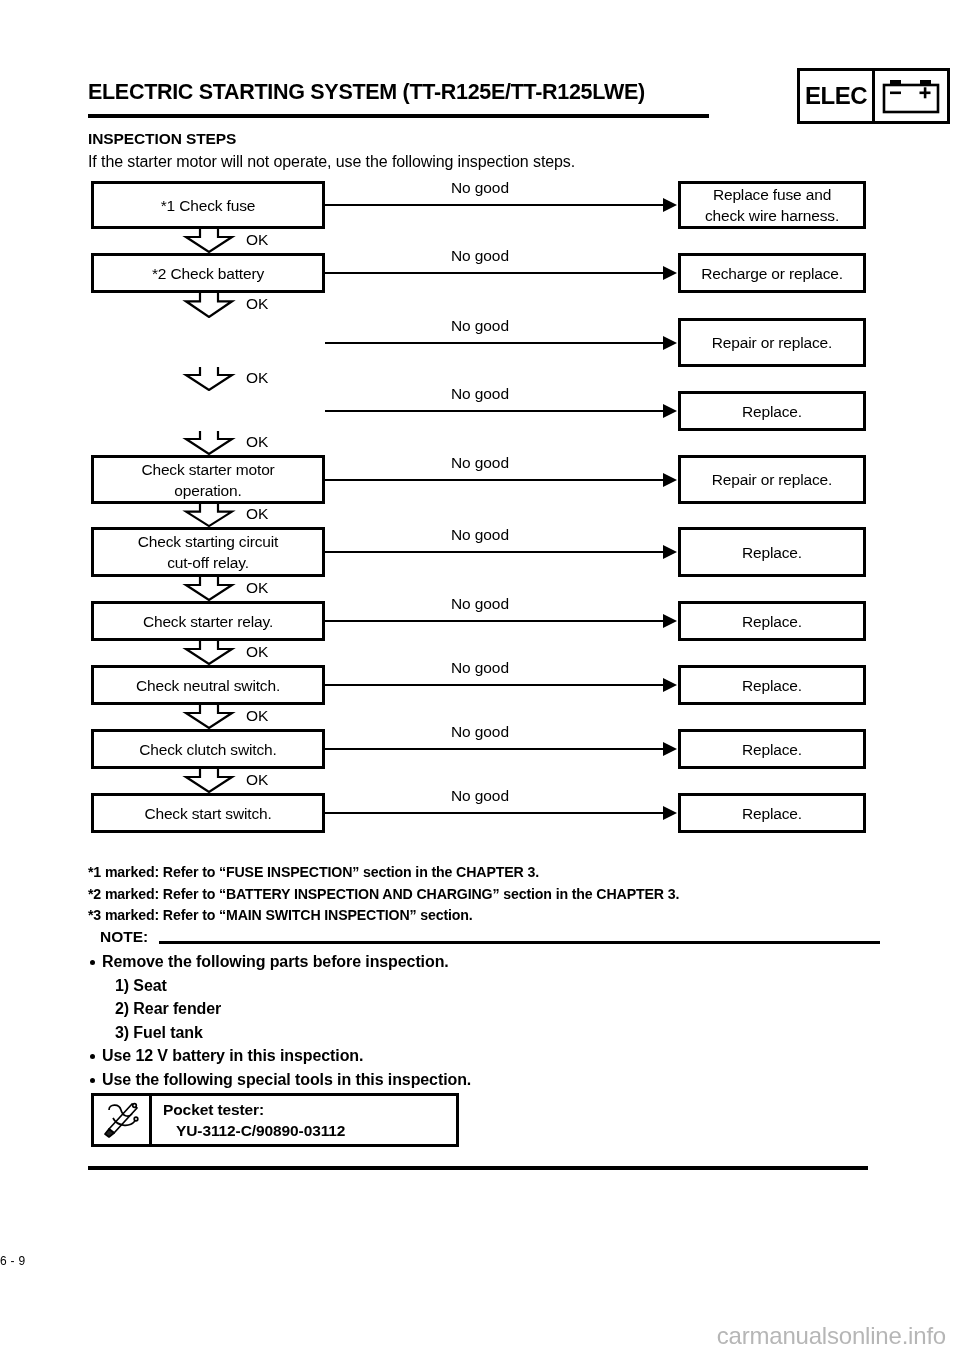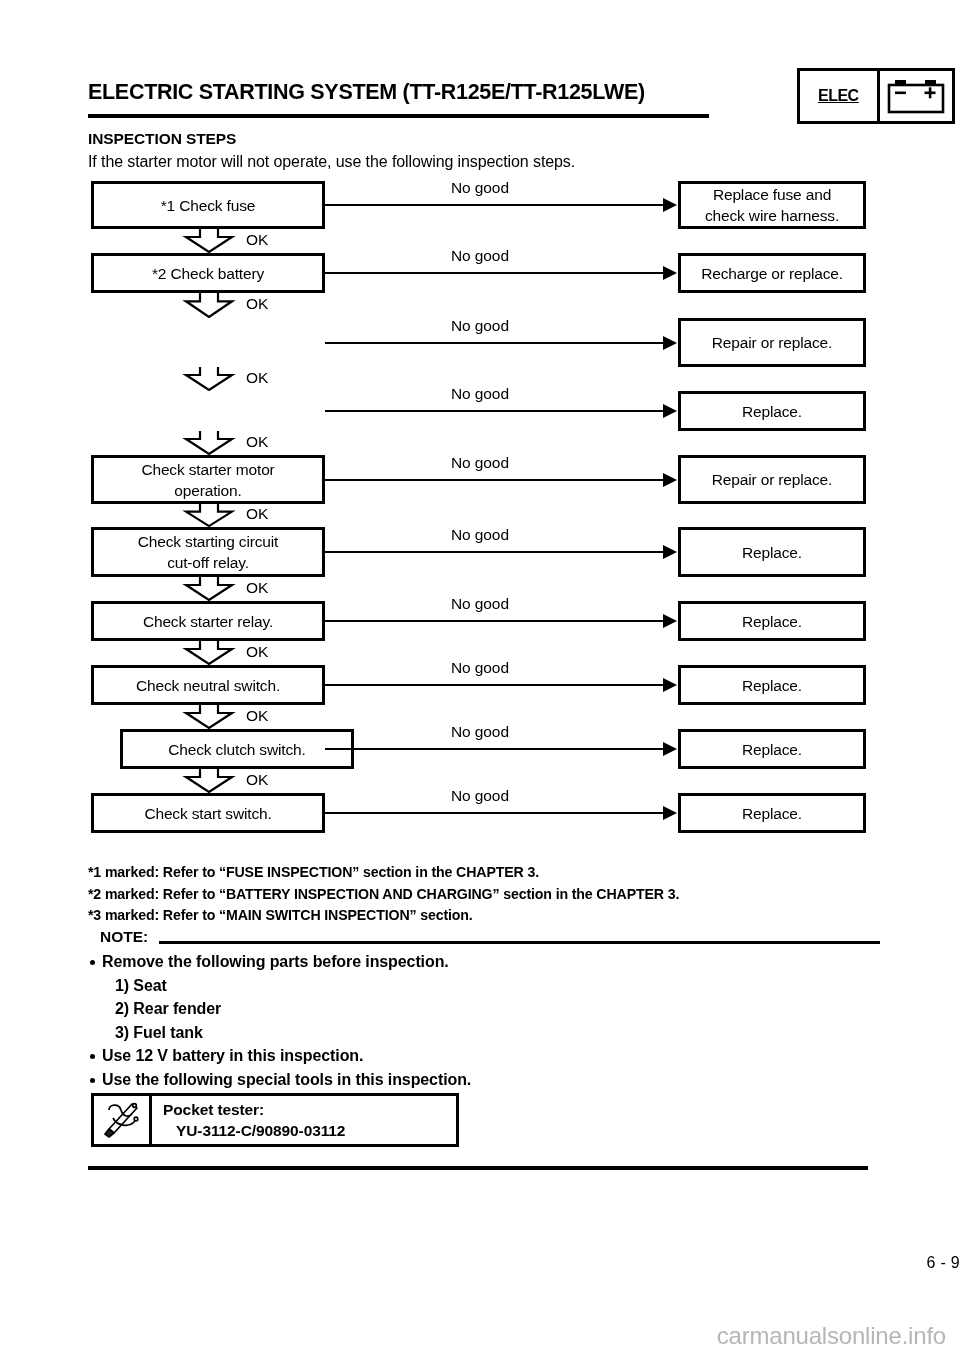--- a/index.html
+++ b/index.html
@@ -51,26 +51,25 @@
     height: 50px;
     border: 3px solid #000;
     display: flex;
     align-items: stretch;
     background: #fff;
   }
   .badge-text {
     display: flex;
     align-items: center;
     justify-content: center;
-    padding: 0 18px;
-    font-size: 16px;
+    padding: 0 5px;
+    font-size: 24px;
     font-weight: bold;
     letter-spacing: -0.5px;
     line-height: 1;
-    text-decoration: underline;
   }
   .badge-icon {
     border-left: 3px solid #000;
     width: 72px;
     display: flex;
     align-items: center;
     justify-content: center;
   }
 
   
@@ -223,22 +222,22 @@
   .bottom-rule {
     position: absolute;
     left: 88px; top: 1166px;
     width: 780px; height: 4px;
     background: #000;
   }
   .page-number {
     position: absolute;
     left: 0; top: 1254px;
     width: 960px;
-    text-align: right;
-    font-size: 16px;
+    text-align: left;
+    font-size: 12px;
     letter-spacing: 0.3px;
   }
   .watermark {
     position: absolute;
     right: 14px; bottom: 8px;
     font-size: 24px;
     color: #b6b6b6;
     letter-spacing: -0.2px;
   }
 </style>
@@ -333,21 +332,21 @@
       <div class="oklabel" style="left: 246px; top: 642.5px;">OK</div>
       <div class="fbox left" style="top: 665px; height: 40px;">Check neutral switch.</div>
       <div class="fbox right" style="top: 665px; height: 40px;">Replace.</div>
       <div class="hline" style="left: 325px; top: 684px; width: 339px;"></div>
       <div class="harrow" style="left: 663px; top: 678px;"></div>
       <div class="nogood" style="left: 451px; top: 659px;">No good</div>
       <div class="okarrow" style="left: 178px; top: 705px; height: 24px;"><svg width="62" height="24" viewBox="0 0 62 24" preserveAspectRatio="none" aria-hidden="true">
           <path d="M22 0 L22 8 L8 8 L31 23 L54 8 L40 8 L40 0" fill="#ffffff" stroke="#000000" stroke-width="2.2" stroke-linejoin="miter"></path>
         </svg></div>
       <div class="oklabel" style="left: 246px; top: 706.5px;">OK</div>
-      <div class="fbox left" style="top: 729px; height: 40px; margin-left: 29px;">Check clutch switch.</div>
+      <div class="fbox left" style="top: 729px; height: 40px;">Check clutch switch.</div>
       <div class="fbox right" style="top: 729px; height: 40px;">Replace.</div>
       <div class="hline" style="left: 325px; top: 748px; width: 339px;"></div>
       <div class="harrow" style="left: 663px; top: 742px;"></div>
       <div class="nogood" style="left: 451px; top: 723px;">No good</div>
       <div class="okarrow" style="left: 178px; top: 769px; height: 24px;"><svg width="62" height="24" viewBox="0 0 62 24" preserveAspectRatio="none" aria-hidden="true">
           <path d="M22 0 L22 8 L8 8 L31 23 L54 8 L40 8 L40 0" fill="#ffffff" stroke="#000000" stroke-width="2.2" stroke-linejoin="miter"></path>
         </svg></div>
       <div class="oklabel" style="left: 246px; top: 770.5px;">OK</div>
       <div class="fbox left" style="top: 793px; height: 40px;">Check start switch.</div>
       <div class="fbox right" style="top: 793px; height: 40px;">Replace.</div>

